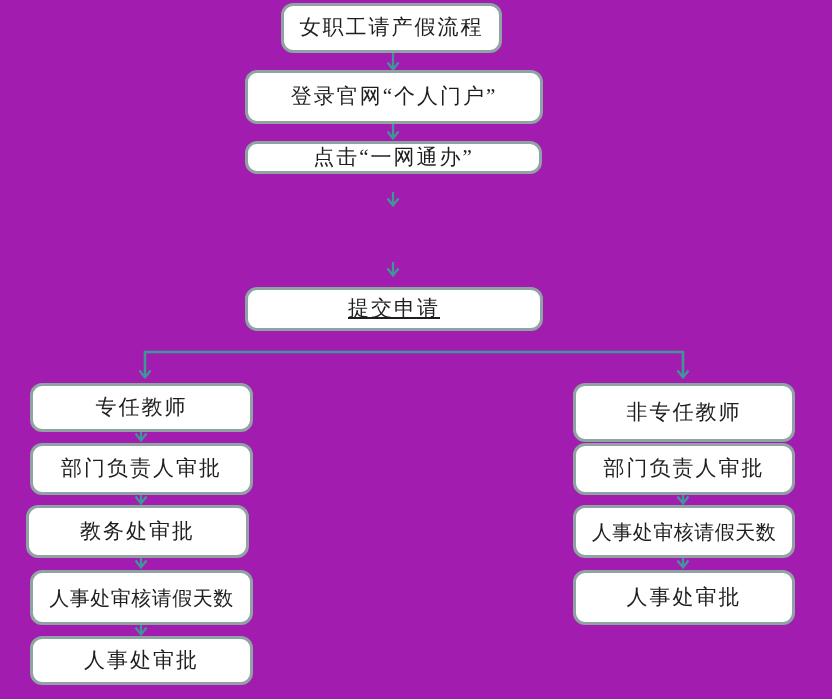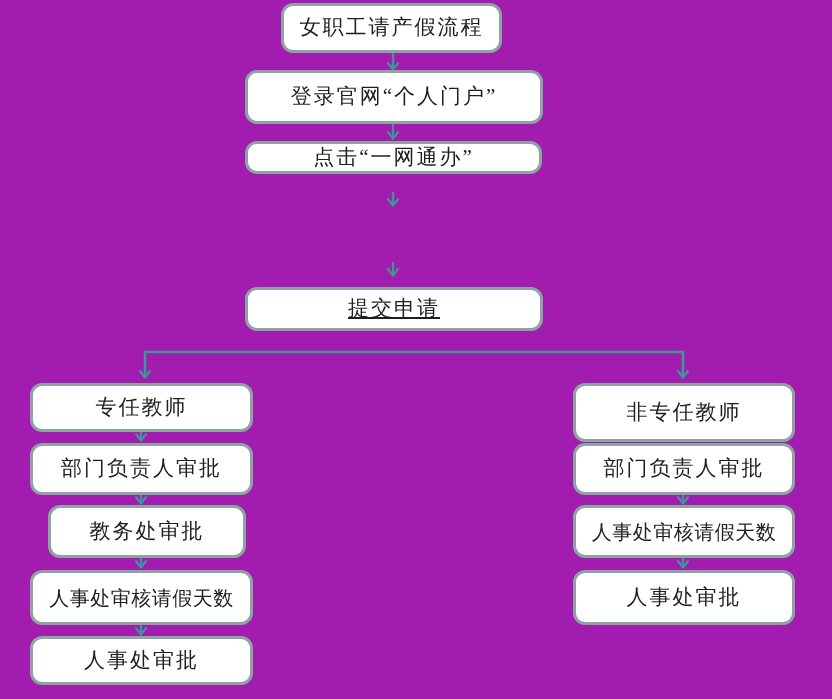--- a/index.html
+++ b/index.html
@@ -73,21 +73,21 @@
     <path class="arrow" d="M683 558 L683 566 M677.5 560.5 L683 567.5 L688.5 560.5"></path>
   </svg>
 
   <div class="node" style="left:281px; top:3px;  width:221px; height:50px;">女职工请产假流程</div>
   <div class="node" style="left:245px; top:70px; width:298px; height:54px;">登录官网“个人门户”</div>
   <div class="node" style="left:245px; top:141px; width:297px; height:33px;">点击“一网通办”</div>
   <div class="node" style="left:245px; top:287px; width:298px; height:44px;text-decoration:underline;">提交申请</div>
 
   <div class="node" style="left:30px; top:383px; width:223px; height:49px;">专任教师</div>
   <div class="node" style="left:30px; top:443px; width:223px; height:52px;">部门负责人审批</div>
-  <div class="node" style="left:48px; top:505px; width:198px; height:53px;">教务处审批</div>
+  <div class="node" style="left:26px; top:505px; width:223px; height:53px;">教务处审批</div>
   <div class="node small" style="left:30px; top:570px; width:223px; height:55px;">人事处审核请假天数</div>
   <div class="node" style="left:30px; top:636px; width:223px; height:49px;">人事处审批</div>
 
   <div class="node" style="left:573px; top:383px; width:222px; height:59px;">非专任教师</div>
   <div class="node" style="left:573px; top:443px; width:222px; height:52px;">部门负责人审批</div>
   <div class="node small" style="left:573px; top:505px; width:222px; height:53px;">人事处审核请假天数</div>
   <div class="node" style="left:573px; top:570px; width:222px; height:55px;">人事处审批</div>
 
 </div>
 

